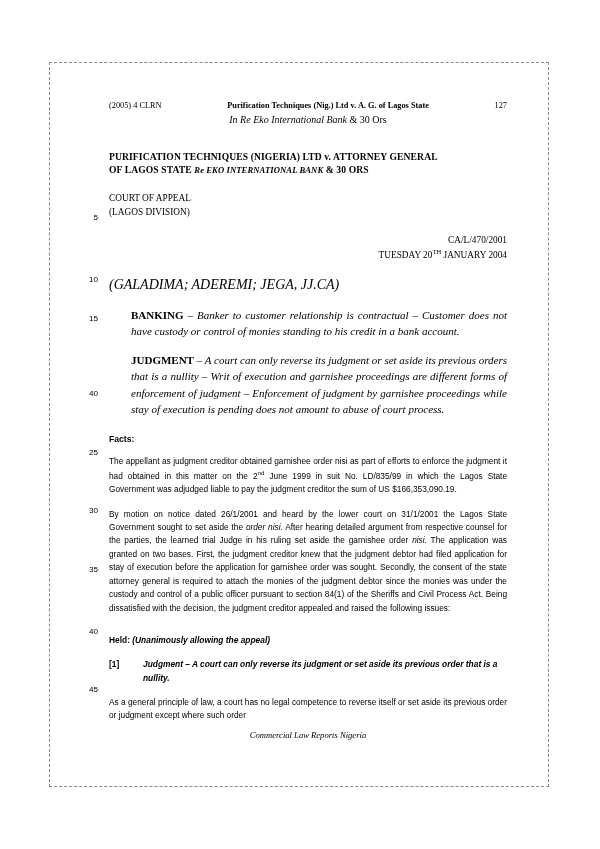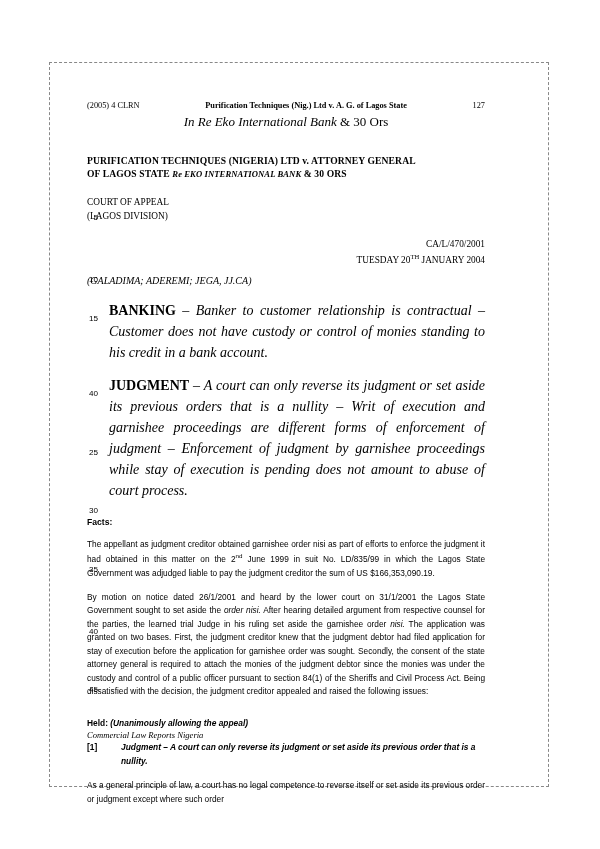--- a/index.html
+++ b/index.html
@@ -30,21 +30,21 @@
     left: 49px;
     top: 62px;
     width: 500px;
     height: 725px;
     border: 1px dashed #888;
     box-sizing: border-box;
   }
 
   .content {
     position: absolute;
-    left: 87px;
+    left: 109px;
     top: 100px;
     width: 398px;
     height: 660px;
   }
 
   
   .runhead {
     font-family: "Liberation Serif", serif;
     font-size: 8.3px;
     line-height: 1.45;
@@ -54,21 +54,21 @@
     justify-content: space-between;
     align-items: baseline;
     border-bottom: none;
   }
   .rh-left { white-space: nowrap; }
   .rh-center { flex: 1; text-align: center; white-space: nowrap; font-weight: bold; }
   .rh-right { white-space: nowrap; font-weight: normal; }
   .runhead-line2 {
     text-align: center;
     font-style: italic;
-    font-size: 13px;
+    font-size: 10px;
     margin-top: 1px;
   }
   .runhead-line2 .nonital { font-style: normal; }
   .runhead-line3 {
     text-align: right;
     font-style: italic;
     font-size: 8.2px;
     margin-top: 2px;
   }
 
@@ -94,28 +94,28 @@
 
   .case-no {
     margin-top: 14px;
     text-align: right;
     font-size: 9.3px;
     line-height: 1.5;
   }
   .case-no .sup { font-size: 6.6px; vertical-align: super; }
 
   .panel {
-    margin-top: 7px;
-    font-style: italic;
-    font-size: 10px;
+    margin-top: 13px;
+    font-style: italic;
+    font-size: 14px;
   }
 
   .headnote {
     margin-top: 14px;
-    font-size: 14px;
+    font-size: 11px;
     line-height: 1.5;
     text-align: justify;
     padding-left: 22px;
   }
   .headnote b { font-weight: bold; font-style: normal; }
   .headnote i { font-style: italic; }
 
   .headnote.second { margin-top: 12px; }
 
   .facts-label {
@@ -160,20 +160,21 @@
     font-style: italic;
     text-align: left;
     flex: 1;
   }
 
   .footer {
     position: absolute;
     left: 0;
     top: 630px;
     width: 398px;
+    text-align: center;
     font-family: "Liberation Serif", serif;
     font-style: italic;
     font-size: 8.6px;
   }
 
   
   .linenums {
     position: absolute;
     left: 78px;
     top: 100px;

